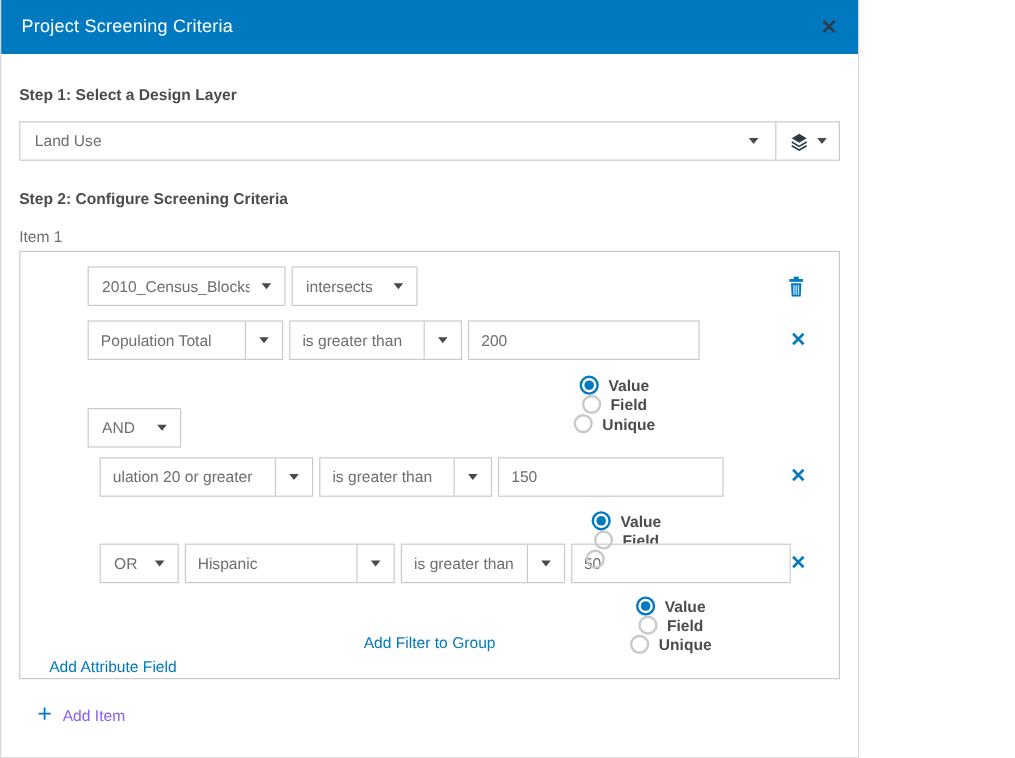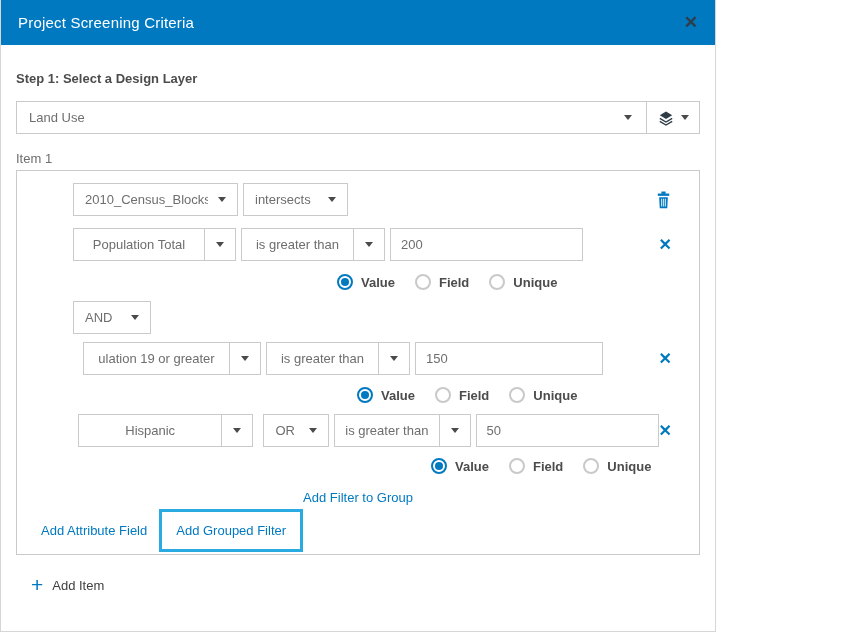--- a/index.html
+++ b/index.html
@@ -104,21 +104,21 @@
     height: 33px;
     border: 1px solid #cacaca;
     background: #fff;
     display: flex;
     align-items: center;
     font-size: 13px;
     color: #6e6e6e;
   }
   .select { cursor: pointer; }
   .select.plain { padding: 0 11px; justify-content: space-between; gap: 10px; }
-  .select.split { padding: 0; text-align: center; }
+  .select.split { padding: 0; }
   .select.split .sel-text {
     flex: 1;
     padding: 0 10px;
     white-space: nowrap;
     overflow: hidden;
   }
   .select.split .sel-arrow {
     width: 31px;
     align-self: stretch;
     border-left: 1px solid #cacaca;
@@ -149,20 +149,21 @@
     font-size: 16px;
     font-weight: 700;
     line-height: 1;
   }
   
   .radio-row {
     display: flex;
     align-items: center;
     column-gap: 20px;
     height: 16px;
+    flex-direction: column;
   }
   .radio-row-1 { margin-top: 13px; margin-left: 308px; }
   .radio-row-2 { margin-top: 12px; margin-left: 328px; }
   .radio-row-3 { margin-top: 11px; margin-left: 402px; }
   .radio-group { display: flex; align-items: center; gap: 8px; cursor: pointer; }
   .radio {
     width: 16px; height: 16px;
     border-radius: 50%;
     border: 2px solid #0079c1;
     position: relative;
@@ -201,21 +202,21 @@
     align-items: center;
     gap: 9px;
     cursor: pointer;
   }
   .plus-glyph {
     color: #0079c1;
     font-size: 21px;
     font-weight: 400;
     line-height: 18px;
   }
-  .add-item-label { color: #404040; font-size: 13px; }
+  .add-item-label { color: #8b5cf6; font-size: 13px; }
 </style>
 </head>
 <body>
 
 <div class="dialog">
 
   <div class="header">
     <span class="title">Project Screening Criteria</span>
     <span class="close">✕</span>
   </div>
@@ -232,20 +233,21 @@
       <div class="layer-side">
         <svg width="16" height="16" viewBox="0 0 16 16">
           <path fill="#2f3c46" d="M8 1.5 L14.2 5.2 L8 8.9 L1.8 5.2 Z"></path>
           <path fill="none" stroke="#2f3c46" stroke-width="1.4" d="M1.8 8.4 L8 12 L14.2 8.4"></path>
           <path fill="none" stroke="#2f3c46" stroke-width="1.4" d="M1.8 11.4 L8 15 L14.2 11.4"></path>
         </svg>
         <span class="caret"></span>
       </div>
     </div>
 
+    <div class="step-label step2-label">Step 2: Configure Screening Criteria</div>
     <div class="item-label">Item 1</div>
 
     <div class="panel">
 
       <div class="row">
         <div class="select plain" style="width:165px">
           <span class="ctrl-text">2010_Census_Blocks</span>
           <span class="caret"></span>
         </div>
         <div class="select plain gap" style="width:105px">
@@ -296,21 +298,21 @@
 
       <div class="row row-and">
         <div class="select plain" style="width:78px">
           <span class="ctrl-text">AND</span>
           <span class="caret"></span>
         </div>
       </div>
 
       <div class="row row-d">
         <div class="select split indent" style="width:178px">
-          <span class="sel-text ctrl-text">ulation 19 or greater</span>
+          <span class="sel-text ctrl-text">ulation 20 or greater</span>
           <span class="sel-arrow">
               <span class="caret"></span>
             </span>
         </div>
         <div class="select split gap" style="width:144px">
           <span class="sel-text ctrl-text">is greater than</span>
           <span class="sel-arrow">
               <span class="caret"></span>
             </span>
         </div>
@@ -327,30 +329,30 @@
           <span class="radio unchecked"></span>
           <span class="radio-label">Field</span>
         </span>
         <span class="radio-group">
           <span class="radio unchecked"></span>
           <span class="radio-label">Unique</span>
         </span>
       </div>
 
       <div class="row row-e">
-        <div class="select split gap" style="width:185px">
-          <span class="sel-text ctrl-text">Hispanic</span>
-          <span class="sel-arrow">
-              <span class="caret"></span>
-            </span>
-        </div>
         <div class="select plain indent" style="width:68px">
           <span class="ctrl-text">OR</span>
           <span class="caret"></span>
         </div>
+        <div class="select split gap" style="width:185px">
+          <span class="sel-text ctrl-text">Hispanic</span>
+          <span class="sel-arrow">
+              <span class="caret"></span>
+            </span>
+        </div>
         <div class="select split gap" style="width:144px">
           <span class="sel-text ctrl-text">is greater than</span>
           <span class="sel-arrow">
               <span class="caret"></span>
             </span>
         </div>
         <input class="text-input gap" style="width: 183px;" value="50">
         <span class="remove-btn">✕</span>
       </div>
 
@@ -368,23 +370,20 @@
           <span class="radio-label">Unique</span>
         </span>
       </div>
 
       <div class="add-filter-group-row">
         <span class="link">Add Filter to Group</span>
       </div>
 
       <div class="links-row">
         <span class="link attr-link">Add Attribute Field</span>
-        <span class="highlight-box">
-          <span class="link">Add Grouped Filter</span>
-        </span>
       </div>
 
     </div>
 
     <div class="add-item-row">
       <span class="plus-glyph">+</span>
       <span class="add-item-label">Add Item</span>
     </div>
 
   </div>

